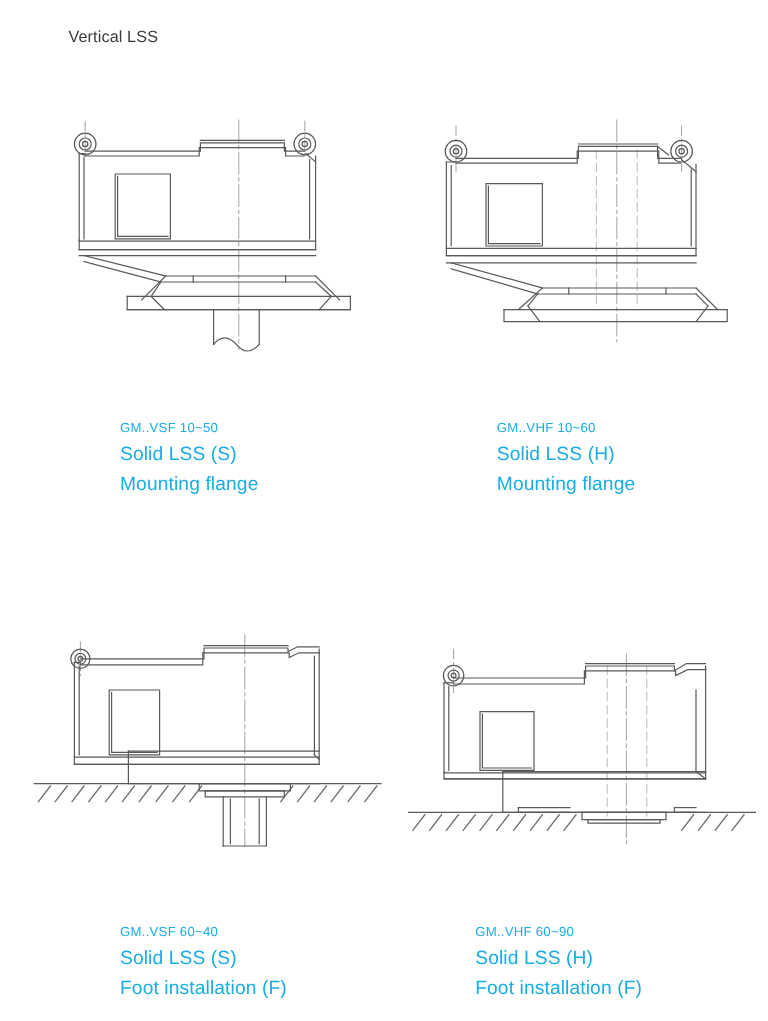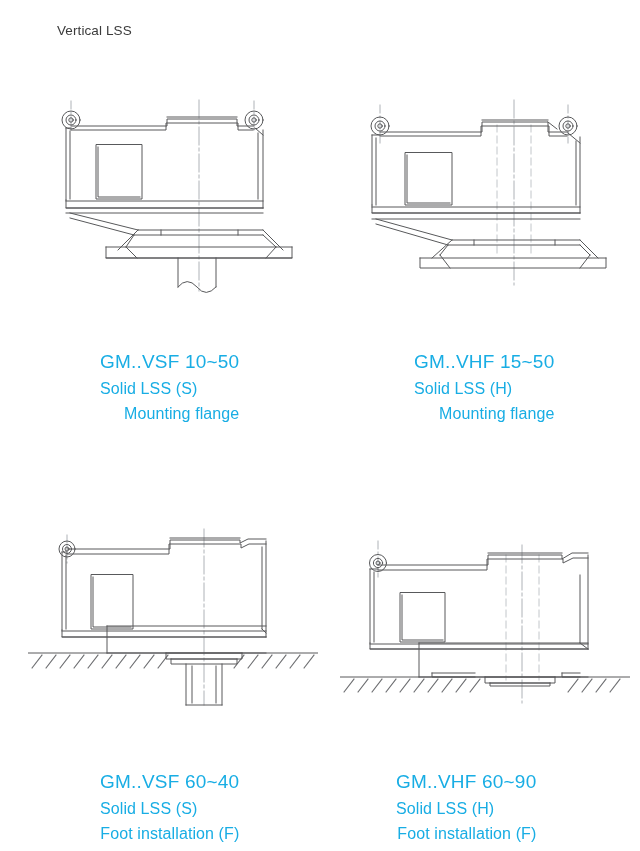--- a/index.html
+++ b/index.html
@@ -35,21 +35,21 @@
   }
   .fig svg {
     display: block;
   }
   .caption {
     position: absolute;
     color: #18ade4;
     white-space: nowrap;
   }
   .cap-title {
-    font-size: 19px;
+    font-size: 11px;
     letter-spacing: 0.2px;
     margin-bottom: 7px;
   }
   .cap-line {
     font-size: 16px;
     letter-spacing: 0.1px;
     margin-bottom: 7px;
   }
   .cap-line:last-child { margin-bottom: 0; text-align: right; }
 
@@ -221,21 +221,21 @@
         <path d="M238 160 L228 173"></path>
       </g>
       <g>
         <path d="M122 145 L122 150"></path>
         <path d="M203 145 L203 150"></path>
       </g>
     </svg>
   </div>
 
   <div class="caption" id="cap-tr">
-    <div class="cap-title">GM..VHF 15~50</div>
+    <div class="cap-title">GM..VHF 10~60</div>
     <div class="cap-line">Solid LSS (H)</div>
     <div class="cap-line">Mounting flange</div>
   </div>
 
   <div class="fig" id="fig-bl">
     <svg width="290" height="185" viewBox="0 0 290 185" xmlns="http://www.w3.org/2000/svg" fill="none" stroke="#58595b" stroke-width="1" stroke-linecap="square">
       <g stroke="#9aa0a5" stroke-width="0.8" stroke-dasharray="18 3 3 3">
         <line x1="176" y1="4" x2="176" y2="180"></line>
       </g>
       <g>

